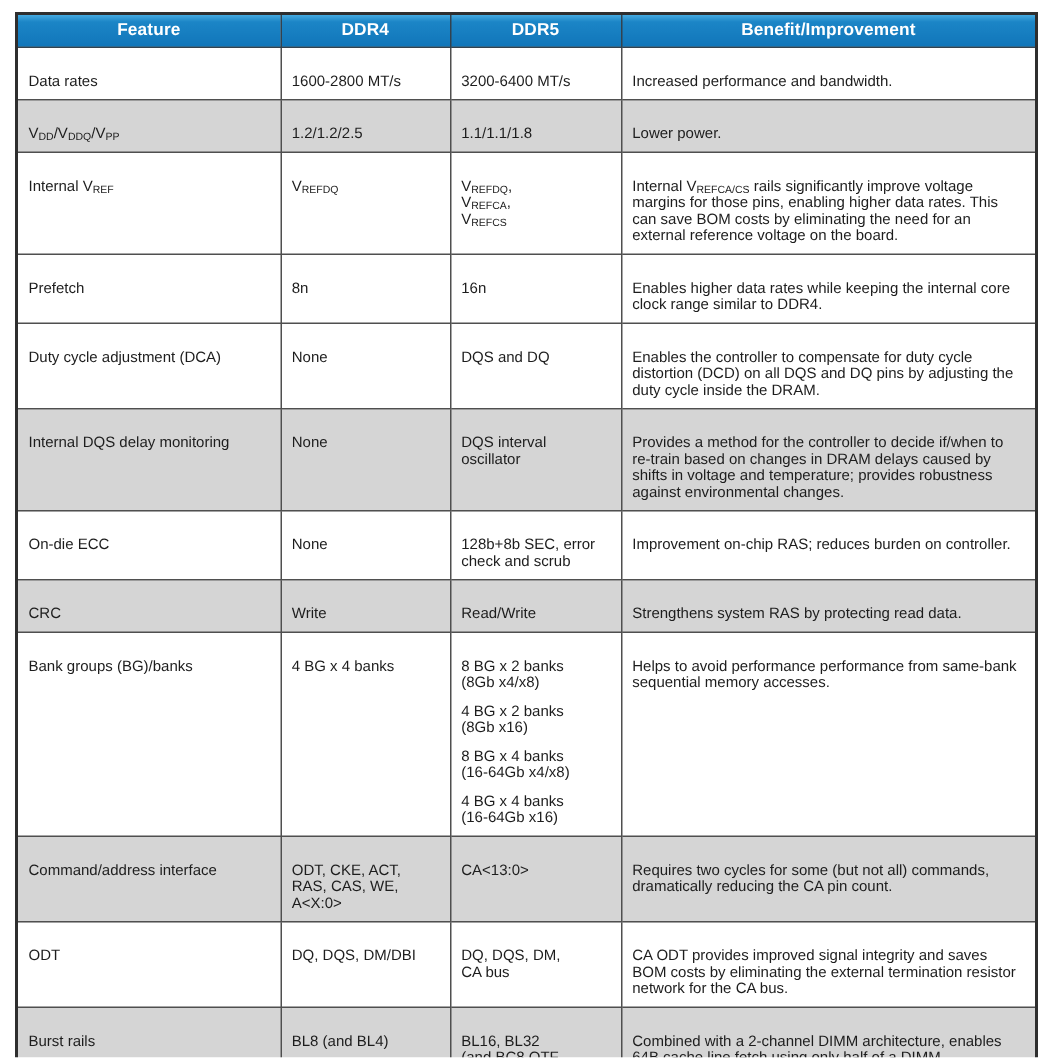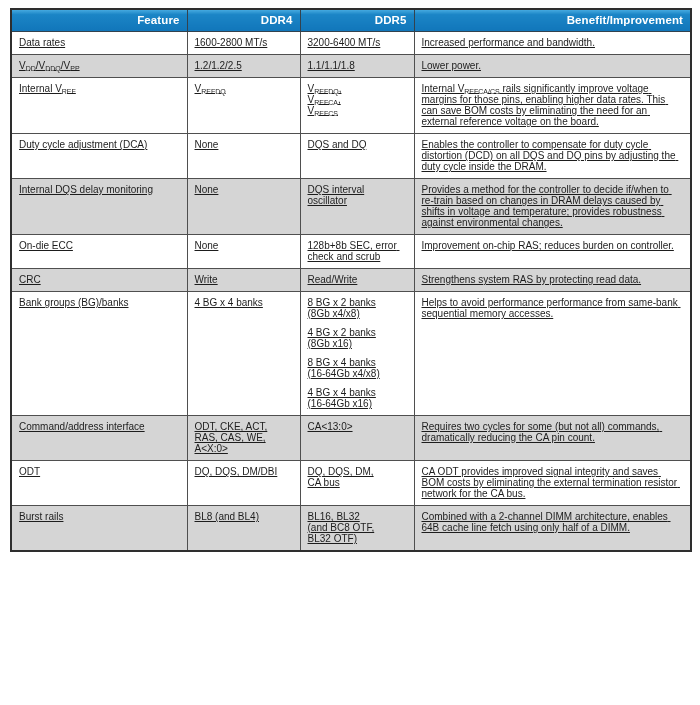--- a/index.html
+++ b/index.html
@@ -31,34 +31,33 @@
   }
   col.c-feature { width: 176px; }
   col.c-ddr4    { width: 113px; }
   col.c-ddr5    { width: 114px; }
   col.c-benefit { width: 277px; }
   th {
     background: linear-gradient(180deg, #45a9df 0%, #1b85c6 22%, #1176ba 100%);
     color: #ffffff;
     font-size: 11.5px;
     font-weight: bold;
-    text-align: right;
+    text-align: center;
     padding: 4px 7px 5px 7px;
     border: 1px solid #33424e;
     letter-spacing: 0.1px;
   }
   td {
     font-size: 10px;
     line-height: 11px;
     color: #1d1d1d;
     vertical-align: top;
-    padding: 5px 7px 6px 7px;
+    padding: 17px 7px 6px 7px;
     border: 1px solid #4f4f4f;
     background: #ffffff;
-    text-decoration: underline;
   }
   tr.shaded td { background: #d5d5d5; }
   .para { white-space: pre-wrap; }
   .para + .para { margin-top: 8px; }
   sub {
     font-size: 7px;
     line-height: 0;
     vertical-align: -1.5px;
     letter-spacing: 0;
   }
@@ -123,20 +122,34 @@
             <div class="para">V<sub>REFDQ</sub>,
 V<sub>REFCA</sub>,
 V<sub>REFCS</sub></div>
           </td>
           <td>
             <div class="para">Internal V<sub>REFCA/CS</sub> rails significantly improve voltage margins for those pins, enabling higher data rates. This can save BOM costs by eliminating the need for an external reference voltage on the board.</div>
           </td>
         </tr>
         <tr>
           <td>
+            <div class="para">Prefetch</div>
+          </td>
+          <td>
+            <div class="para">8n</div>
+          </td>
+          <td>
+            <div class="para">16n</div>
+          </td>
+          <td>
+            <div class="para">Enables higher data rates while keeping the internal core clock range similar to DDR4.</div>
+          </td>
+        </tr>
+        <tr>
+          <td>
             <div class="para">Duty cycle adjustment (DCA)</div>
           </td>
           <td>
             <div class="para">None</div>
           </td>
           <td>
             <div class="para">DQS and DQ</div>
           </td>
           <td>
             <div class="para">Enables the controller to compensate for duty cycle distortion (DCD) on all DQS and DQ pins by adjusting the duty cycle inside the DRAM.</div>

